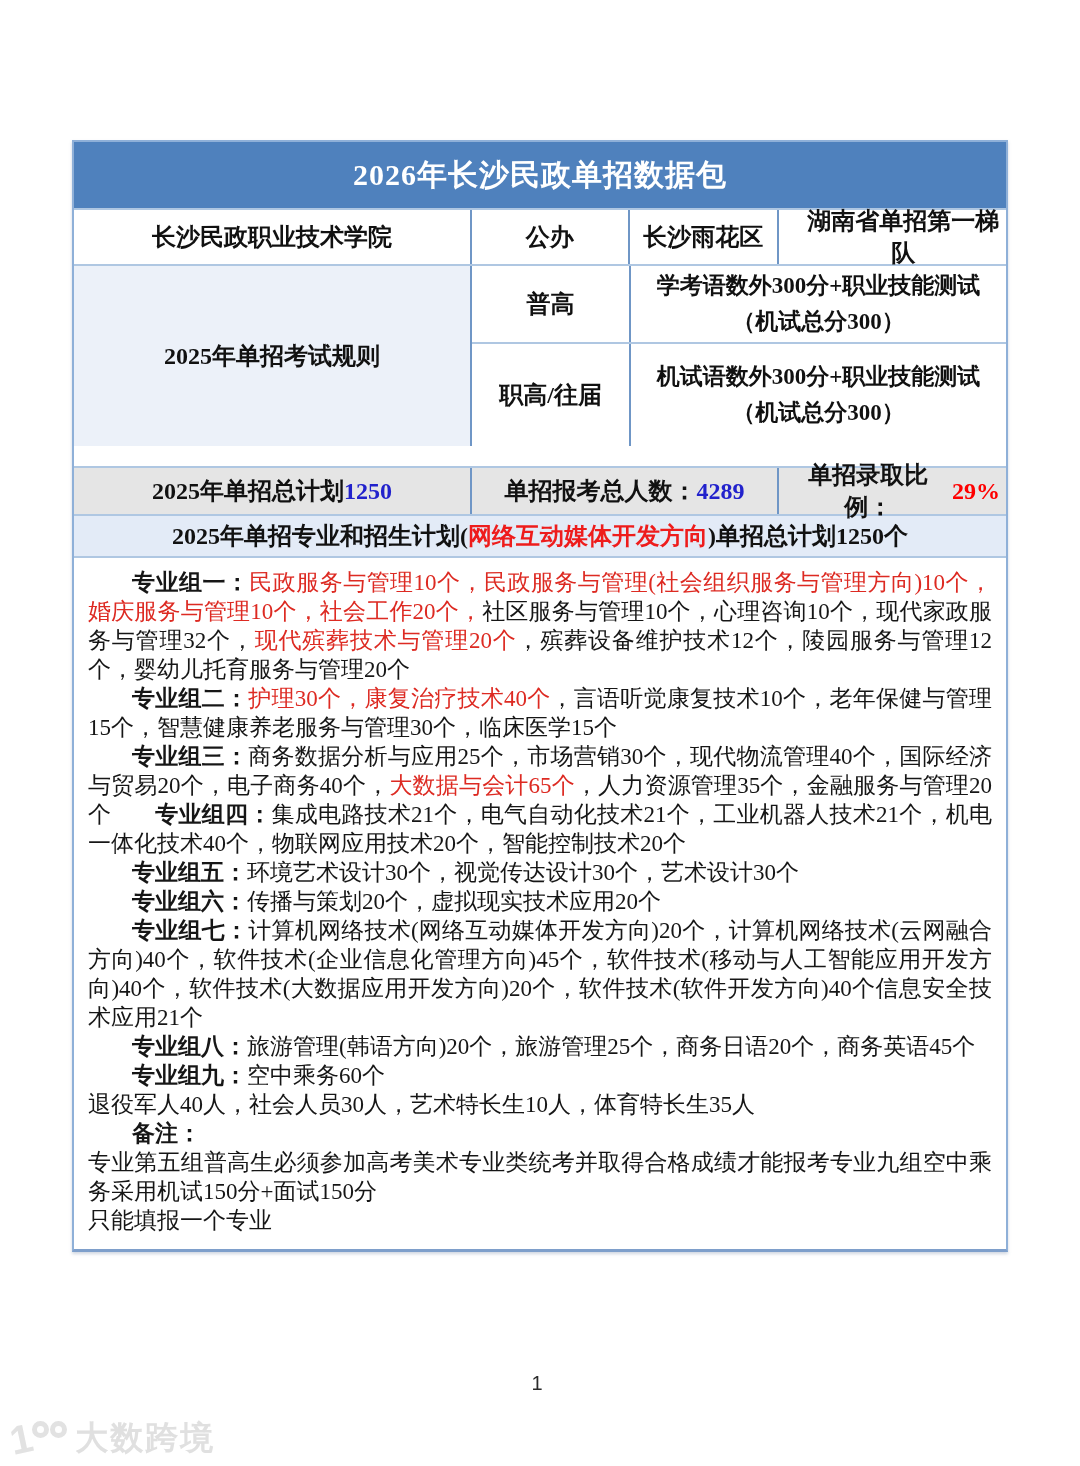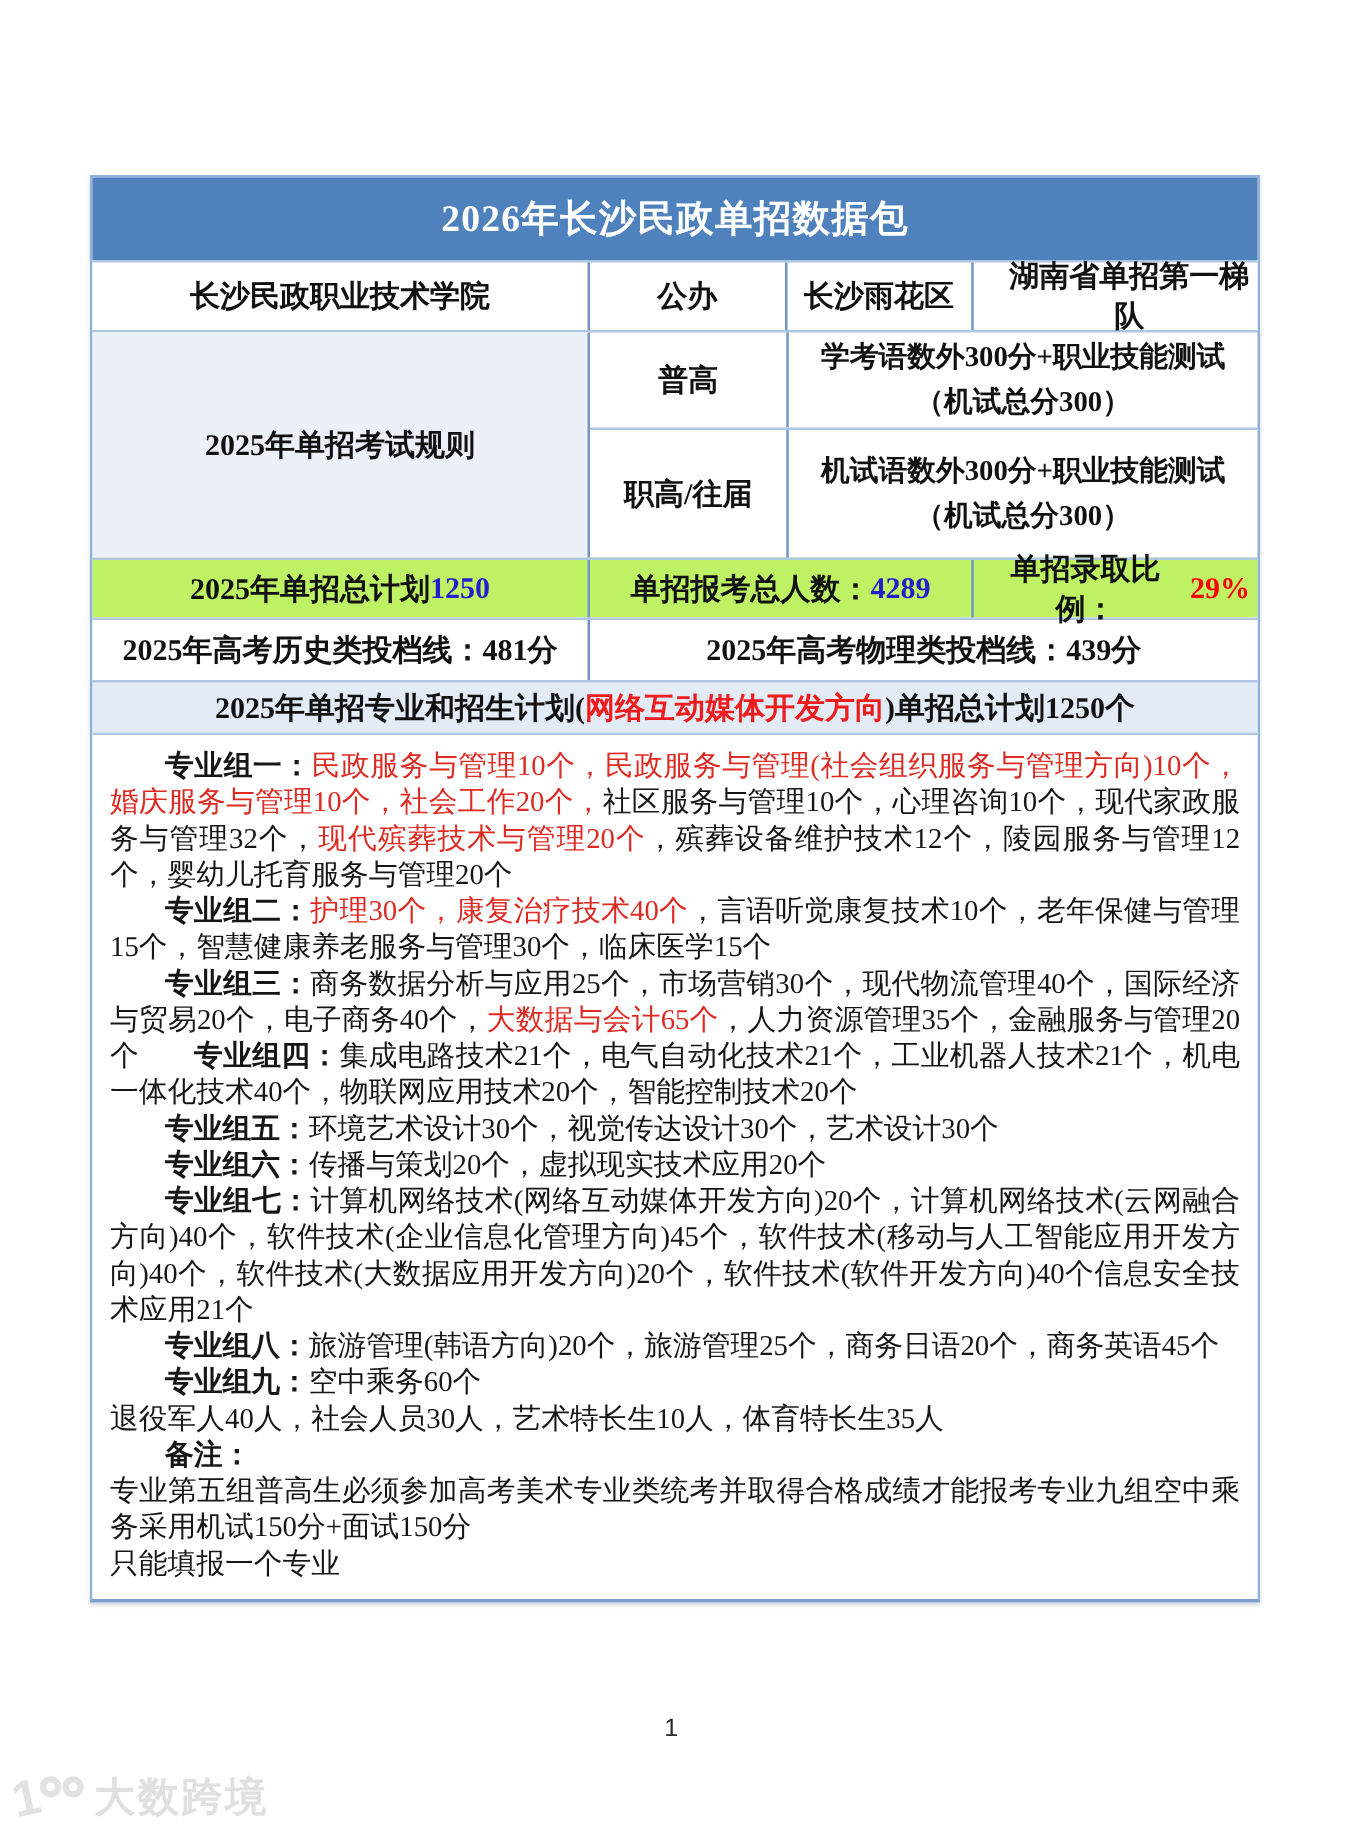--- a/index.html
+++ b/index.html
@@ -51,21 +51,21 @@
   .track-cell {
     width:29.4%; display:flex; align-items:center; justify-content:center;
     font-weight:bold; font-size:24px; text-align:center;
   }
   .rule-cell {
     width:70.6%; border-left:2px solid #6F96C6;
     display:flex; flex-direction:column; align-items:center; justify-content:center;
     font-weight:bold; font-size:23px; line-height:36px; text-align:center;
   }
 
-  .stats-row { height:48px; background:#bef264; }
+  .stats-row { height:48px; background:#e5e5e5;margin-top:20px; }
   .s1 { width:42.5%; } .s2 { width:32.9%; } .s3 { width:24.6%; }
   .val-blue { color:#2222CC; }
   .val-red { color:#FF0000; }
 
   .cutline-row { height:50px; background:#ffffff; }
   .c1 { width:42.5%; } .c2 { width:57.5%; }
 
   .section-row {
     height:42px; background:#E3EBF7;
     display:flex; align-items:center; justify-content:center;
@@ -150,24 +150,20 @@
       <div class="cell s2">
         <span>单招报考总人数：</span>
           <span class="val-blue">4289</span>
       </div>
       <div class="cell s3">
         <span>单招录取比例：</span>
           <span class="val-red">29%</span>
       </div>
     </div>
 
-    <div class="row cutline-row hline">
-      <div class="cell c1">2025年高考历史类投档线：481分</div>
-      <div class="cell c2">2025年高考物理类投档线：439分</div>
-    </div>
 
     <div class="section-row hline">
       <span>2025年单招专业和招生计划(</span>
         <span class="hot">网络互动媒体开发方向</span>
         <span>)单招总计划1250个</span>
     </div>
 
     <div class="body-area" id="body-area">
         <div class="para"><span class="seg seg-bold">专业组一：</span><span class="seg seg-red">民政服务与管理10个，民政服务与管理(社会组织服务与管理方向)10个，婚庆服务与管理10个，社会工作20个，</span><span class="seg">社区服务与管理10个，心理咨询10个，现代家政服务与管理32个，</span><span class="seg seg-red">现代殡葬技术与管理20个</span><span class="seg">，殡葬设备维护技术12个，陵园服务与管理12个，婴幼儿托育服务与管理20个</span></div>
         <div class="para"><span class="seg seg-bold">专业组二：</span><span class="seg seg-red">护理30个，康复治疗技术40个</span><span class="seg">，言语听觉康复技术10个，老年保健与管理15个，智慧健康养老服务与管理30个，临床医学15个</span></div>

